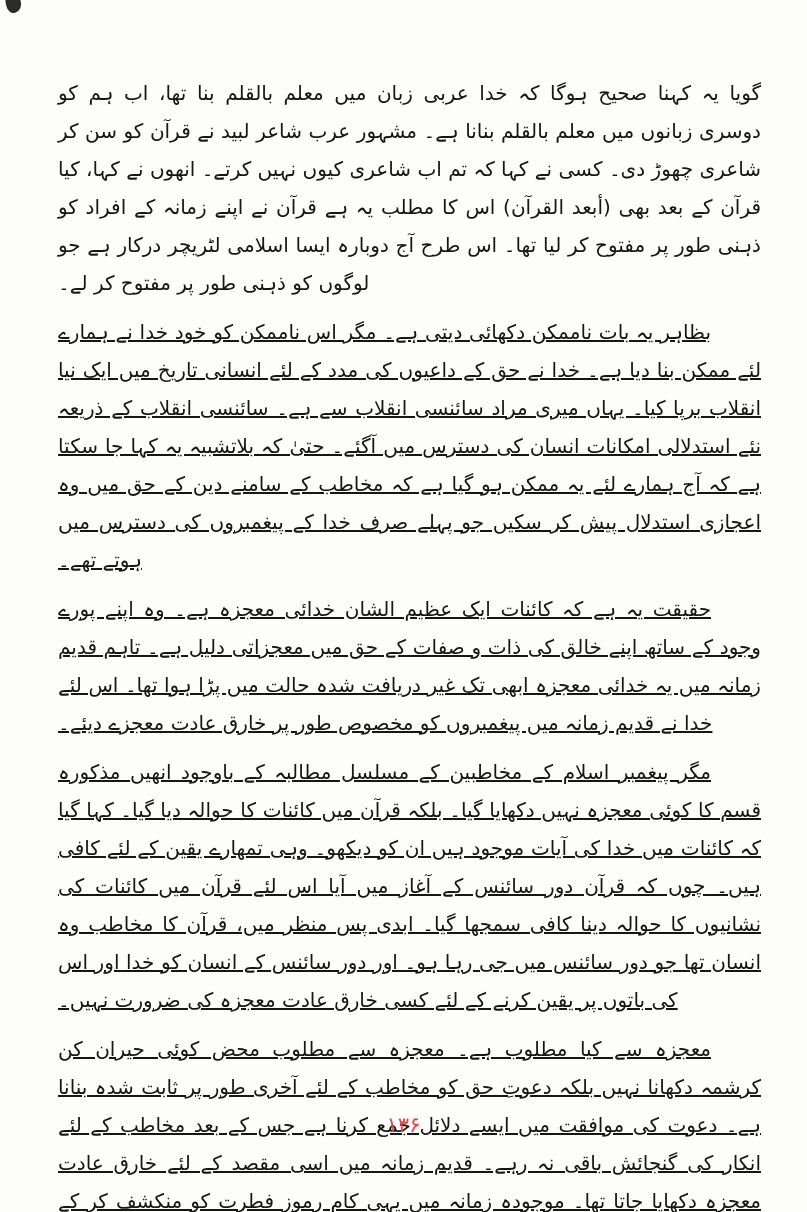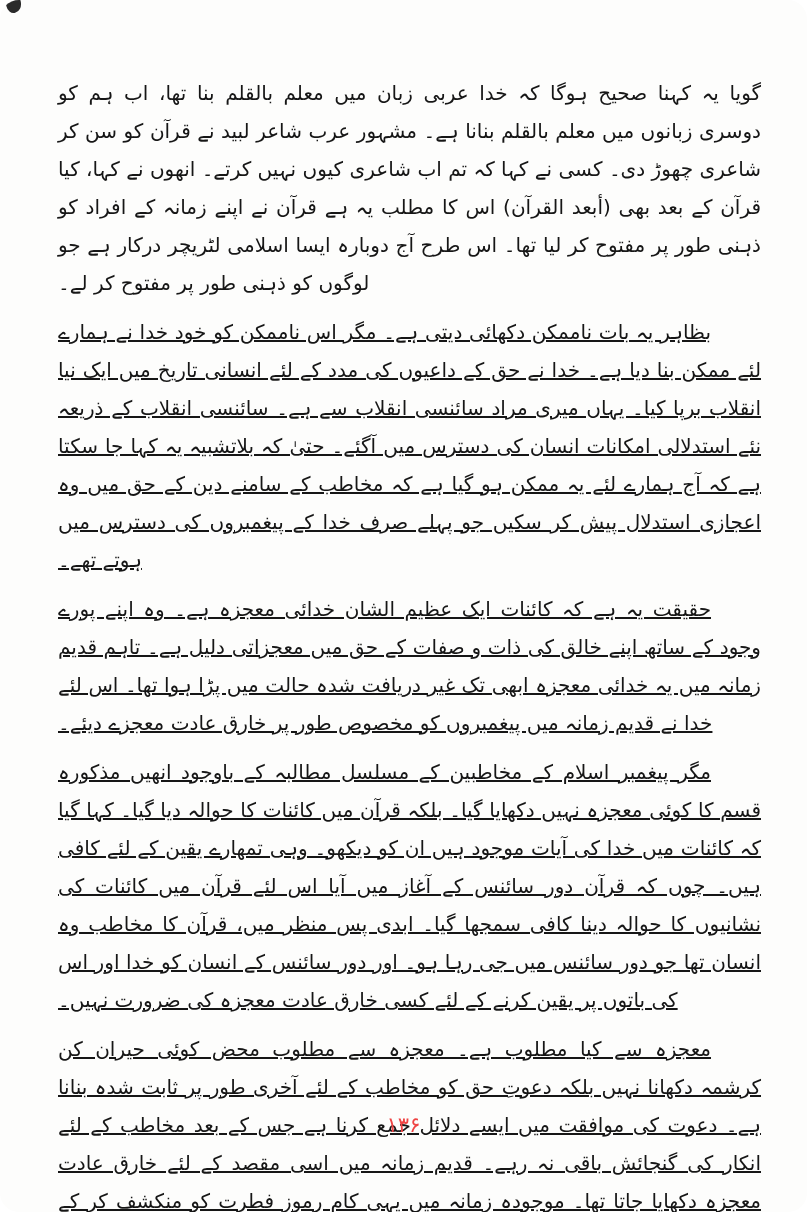--- a/index.html
+++ b/index.html
@@ -7,21 +7,20 @@
     padding: 0;
     background: #ffffff;
   }
   .page {
     position: relative;
     width: 807px;
     height: 1212px;
     background: #fdfdfc;
     overflow: hidden;
     font-family: "DejaVu Sans", sans-serif;
-    border-radius: 19px;
   }
   
   .artifact {
     position: absolute;
     top: -6px;
     left: 6px;
     width: 15px;
     height: 19px;
     background: #2b2b2b;
     border-radius: 45% 55% 60% 50%;

